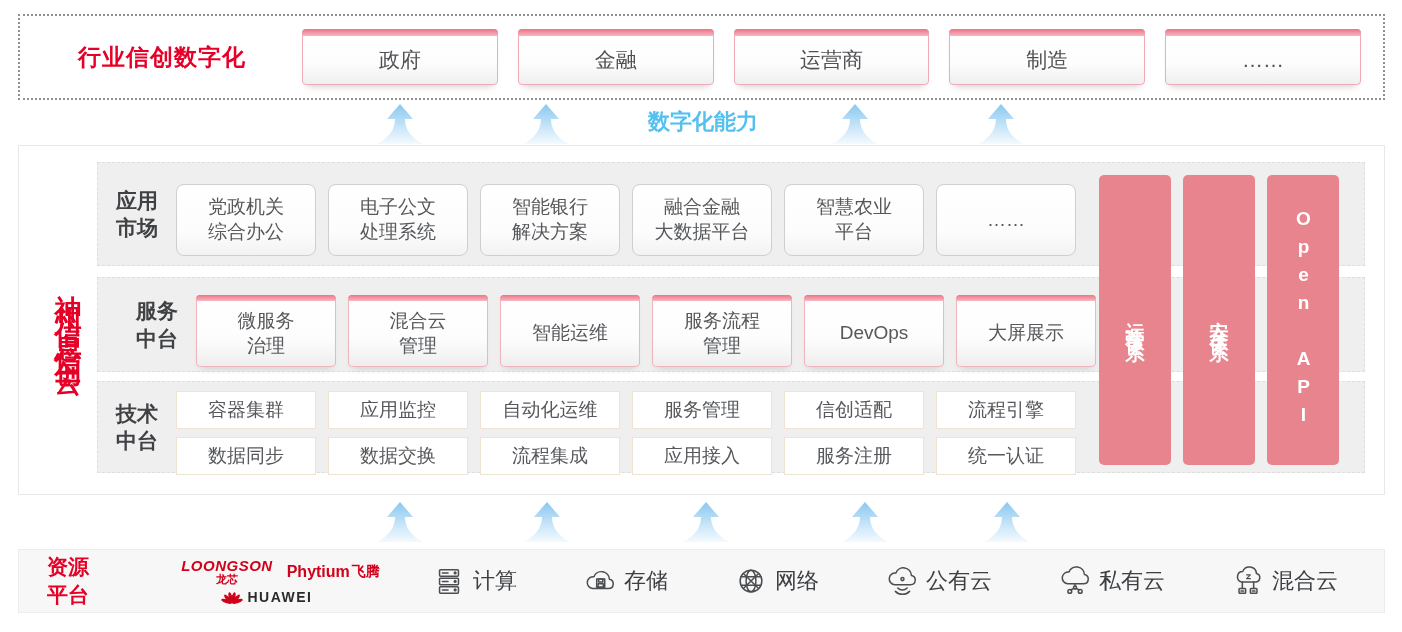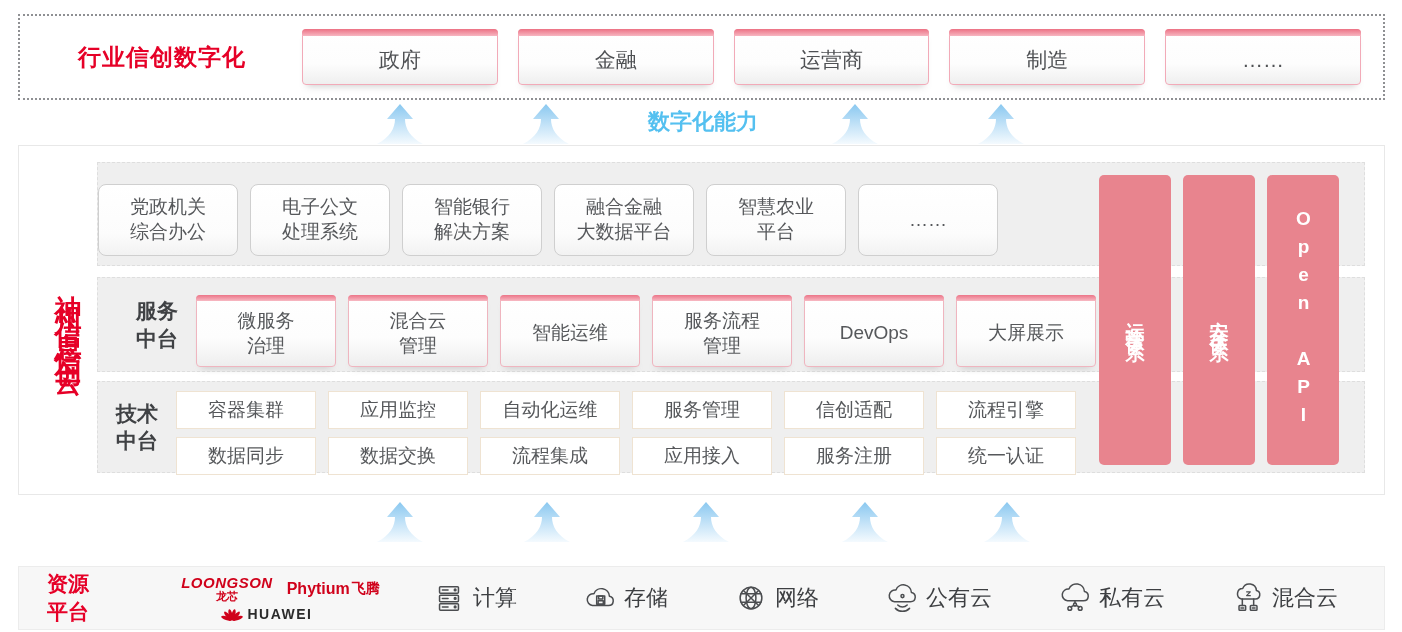--- a/index.html
+++ b/index.html
@@ -94,21 +94,21 @@
     position:absolute; top:29px; width:72px; height:290px; z-index:2;
     background:#e8848e; border-radius:5px; color:#ffffff;
     writing-mode:vertical-rl; text-orientation:upright;
     font-weight:bold; font-size:19px; letter-spacing:7px;
     display:flex; align-items:center; justify-content:center;
   }
   .bar-1 { left:1080px; } .bar-2 { left:1164px; } .bar-3 { left:1248px; }
 
   
   .resource-box {
-    position:absolute; left:18px; top:566px; width:1367px; height:64px;
+    position:absolute; left:18px; top:549px; width:1367px; height:64px;
     background:#f7f7f7; border:1px solid #ececec;
     display:flex; align-items:center; padding:0 28px;
   }
   .res-label {
     width:92px; color:#e60027; font-weight:bold; font-size:21px;
     line-height:1.35; white-space:pre-line;
   }
   .vendors { width:255px; display:flex; flex-direction:column; align-items:center; gap:1px; }
   .vendors-top { display:flex; align-items:center; gap:14px; }
   .loongson { display:flex; flex-direction:column; align-items:center; color:#d0021b;margin-left:28px; }
@@ -170,20 +170,22 @@
       <use href="#arrow-shape" fill="url(#arrowGrad)"></use>
     </svg>
   <svg class="up-arrow" style="left:973px; top:104px" viewBox="0 0 56 40">
       <use href="#arrow-shape" fill="url(#arrowGrad)"></use>
     </svg>
 
   <div class="main-box">
     <div class="vertical-title">神州信息信创云</div>
 
     <div class="row row-app">
+      <div class="row-label">应用
+市场</div>
       <div class="row-items">
         <div class="app-box">
             <span class="box-text">党政机关
 综合办公</span>
           </div>
         <div class="app-box">
             <span class="box-text">电子公文
 处理系统</span>
           </div>
         <div class="app-box">

